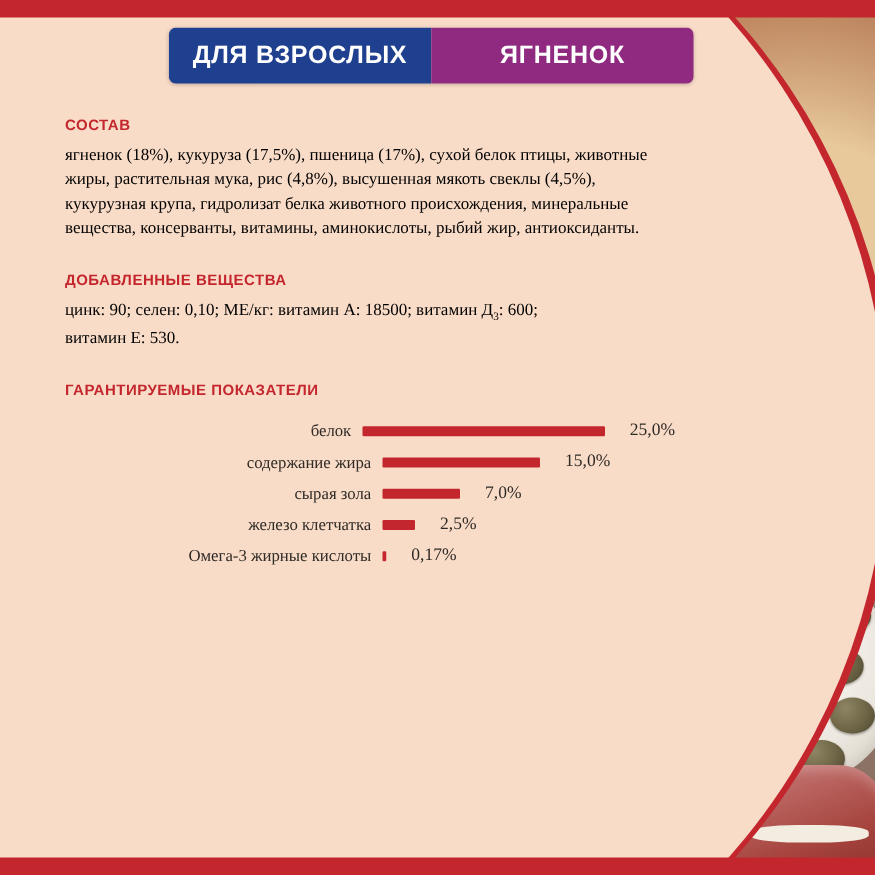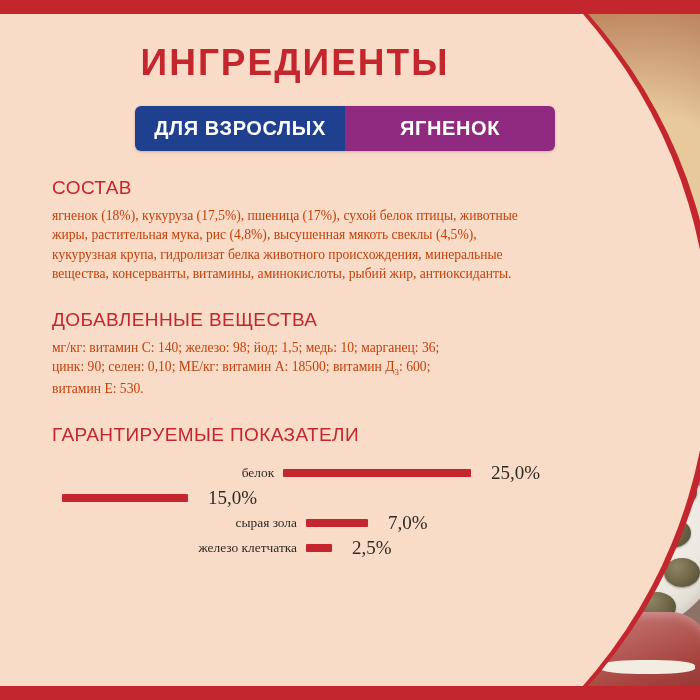--- a/index.html
+++ b/index.html
@@ -133,28 +133,28 @@
   }
   .tab.adult { background: #1f3f8f; }
   .tab.lamb  { background: #8f2a80; }
 
   .section {
     margin-left: 52px;
     margin-right: 20px;
   }
   .s-head {
     color: #c4262e;
-    font-size: 19px;
-    font-weight: normal;
+    font-size: 12px;
+    font-weight: bold;
     letter-spacing: .4px;
     margin-top: 26px;
     margin-bottom: 7px;
   }
   .s-body {
-    color: #c2410c;
+    color: #000000;
     font-size: 13.6px;
     line-height: 1.42;
     max-width: 500px;
     font-family: "Liberation Serif", serif;
   }
   .s-body.mono-ish {
     max-width: 470px;
   }
   .sub {
     font-size: 9px;
@@ -178,21 +178,21 @@
     font-family: "Liberation Serif", serif;
     padding-right: 9px;
     white-space: nowrap;
   }
   .ga-bar {
     height: 8px;
     background: #c4262e;
     border-radius: 1px;
   }
   .ga-val {
-    font-size: 19px;
+    font-size: 14px;
     color: #2e2a26;
     font-family: "Liberation Serif", serif;
     padding-left: 20px;
     white-space: nowrap;
   }
 </style>
 </head>
 <body>
 
 <div class="page">
@@ -220,60 +220,64 @@
   <div class="meat"></div>
   <div class="fat" style="left:505px;top:620px;width:120px;height:16px;"></div>
   <div class="fat" style="left:600px;top:660px;width:95px;height:14px;"></div>
 
   <div class="cream"></div>
   <div class="top-band"></div>
   <div class="bottom-band"></div>
 
   <div class="content">
 
-    <div class="title">ИНГРЕДИЕНТЫ</div>
 
     <div class="tabs">
       <div class="tab adult">ДЛЯ ВЗРОСЛЫХ</div>
       <div class="tab lamb">ЯГНЕНОК</div>
     </div>
 
     <div class="section">
       <div class="s-head">СОСТАВ</div>
       <div class="s-body">ягненок (18%), кукуруза (17,5%), пшеница (17%), сухой белок птицы, животные жиры, растительная  мука, рис (4,8%), высушенная мякоть свеклы (4,5%), кукурузная крупа, гидролизат белка животного происхождения, минеральные вещества, консерванты, витамины, аминокислоты, рыбий жир, антиоксиданты.</div>
     </div>
 
     <div class="section">
       <div class="s-head">ДОБАВЛЕННЫЕ ВЕЩЕСТВА</div>
       <div class="s-body mono-ish">
-        <div>мг/кг: витамин С: 140; железо: 98; йод: 1,5; медь: 10; марганец: 36;</div>
         <div><span>цинк: 90; селен: 0,10; МЕ/кг: витамин А: 18500; витамин Д</span><span class="sub">3</span><span>: 600;</span></div>
         <div>витамин Е: 530.</div>
       </div>
     </div>
 
     <div class="section">
       <div class="s-head">ГАРАНТИРУЕМЫЕ ПОКАЗАТЕЛИ</div>
       <div class="ga">
         <div class="ga-row">
           <div class="ga-label">белок</div>
           <div class="ga-bar" style="width:208px"></div>
           <div class="ga-val">25,0%</div>
         </div>
         <div class="ga-row">
+          <div class="ga-label">содержание жира</div>
           <div class="ga-bar" style="width:126px"></div>
           <div class="ga-val">15,0%</div>
         </div>
         <div class="ga-row">
           <div class="ga-label">сырая зола</div>
           <div class="ga-bar" style="width:62px"></div>
           <div class="ga-val">7,0%</div>
         </div>
         <div class="ga-row">
           <div class="ga-label">железо клетчатка</div>
           <div class="ga-bar" style="width:26px"></div>
           <div class="ga-val">2,5%</div>
         </div>
+        <div class="ga-row">
+          <div class="ga-label">Омега-3 жирные кислоты</div>
+          <div class="ga-bar" style="width:3px"></div>
+          <div class="ga-val">0,17%</div>
+        </div>
       </div>
     </div>
 
   </div>
 </div>
 
 </body></html>

